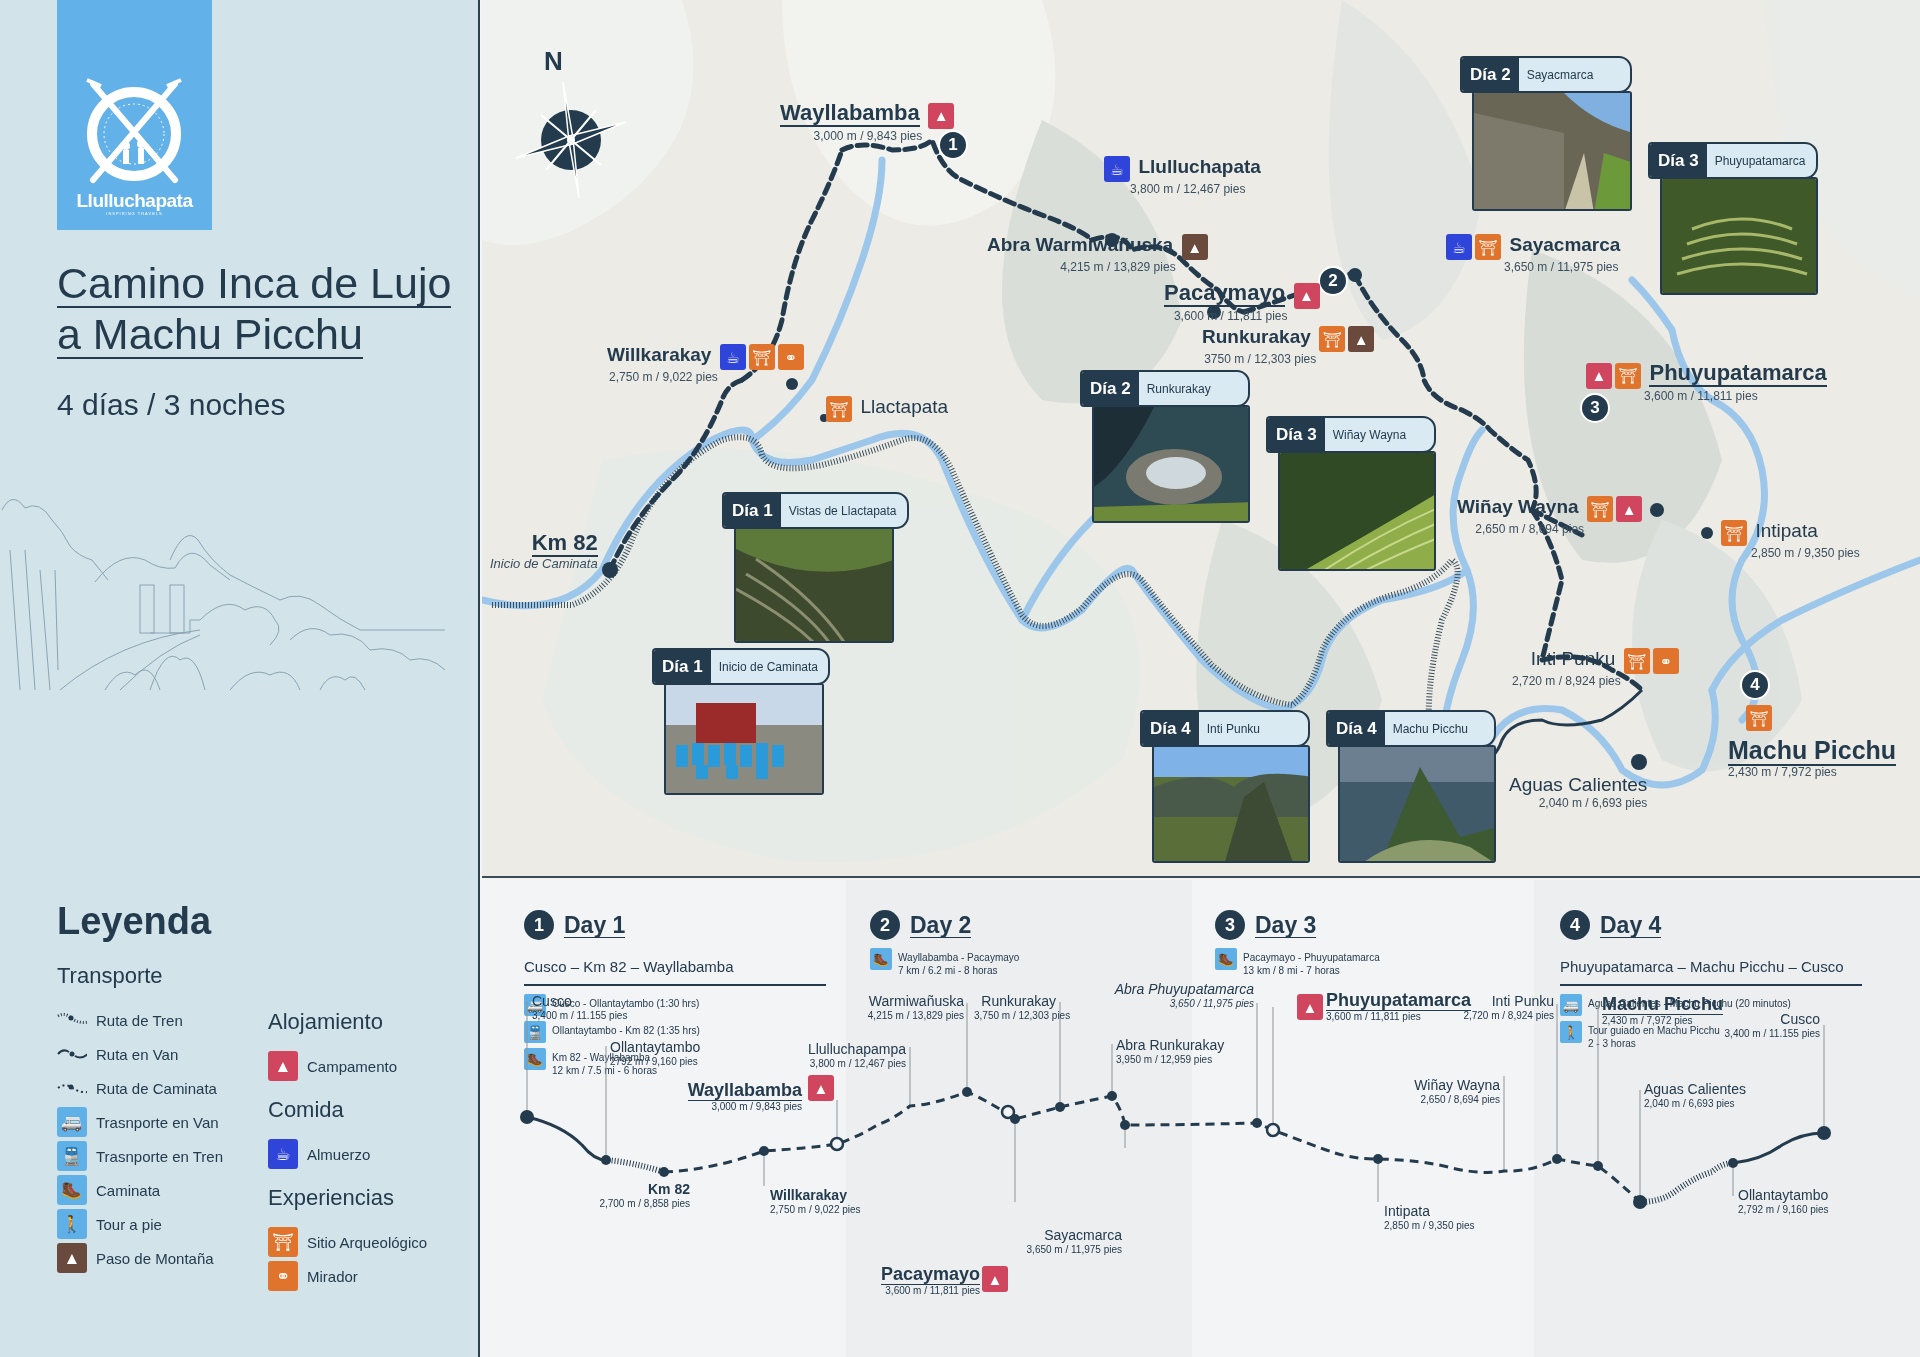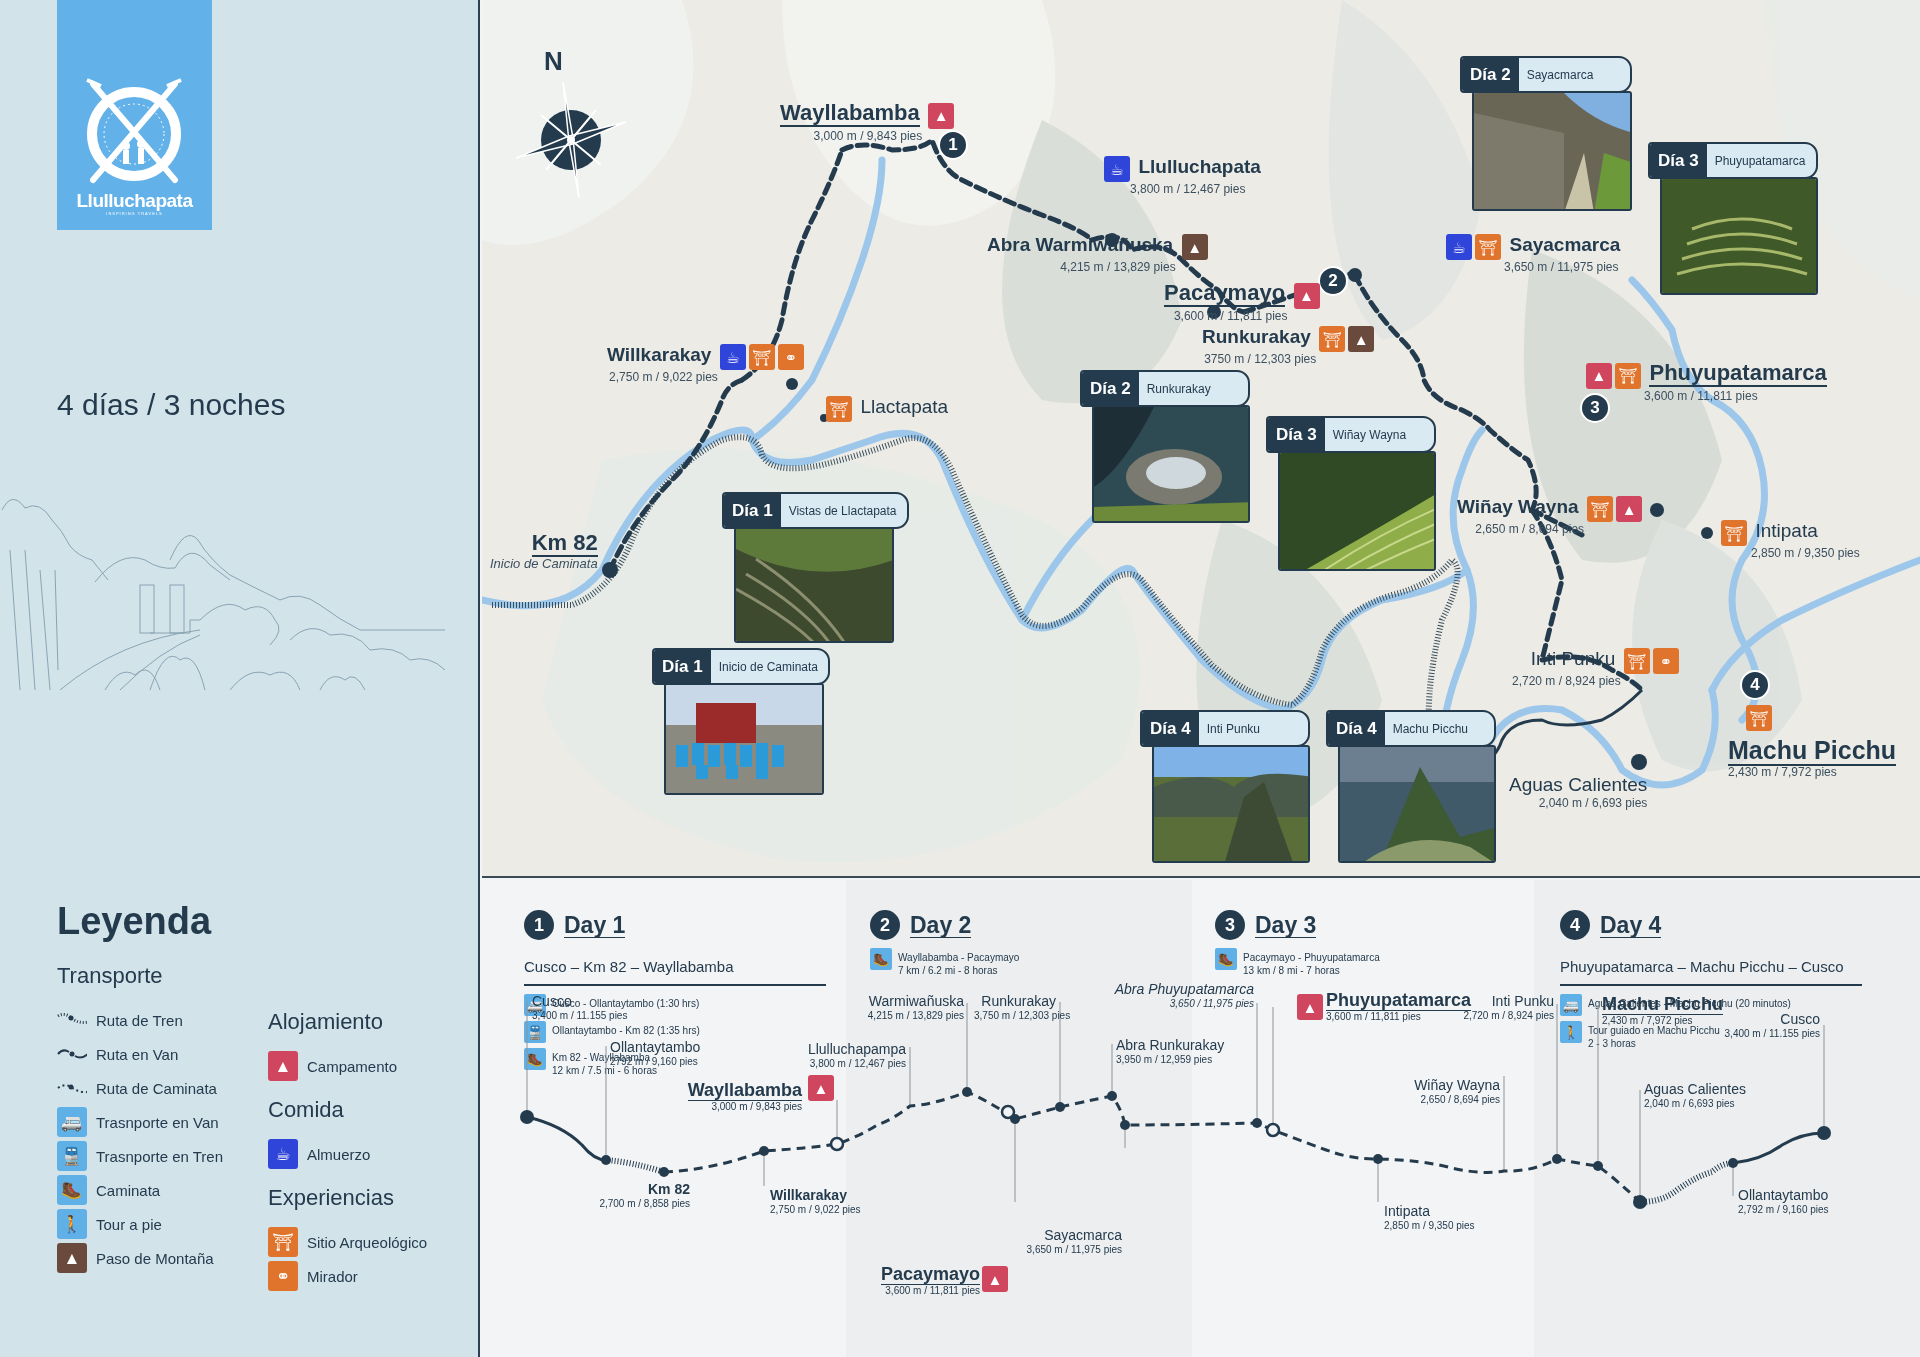--- a/index.html
+++ b/index.html
@@ -82,20 +82,24 @@
       <path d="M8 4 L22 10 M102 4 L88 10" stroke="#fff" stroke-width="4"></path>
       <circle cx="47" cy="70" r="4" fill="#fff"></circle>
         <rect x="44" y="74" width="6" height="14" fill="#fff"></rect>
       <circle cx="62" cy="68" r="4" fill="#fff"></circle>
         <rect x="59" y="72" width="6" height="16" fill="#fff"></rect>
     </svg>
     <div class="logo-text">Llulluchapata</div>
     <div class="logo-sub">INSPIRING TRAVELS</div>
   </div>
 
+  <div class="title">
+    <span>Camino Inca de Lujo</span><br>
+    <span>a Machu Picchu</span>
+  </div>
   <div class="subtitle">4 días / 3 noches</div>
 
   <svg class="illustration" width="470" height="220" viewBox="0 0 470 220">
     <g fill="none" stroke="#8aa4b3" stroke-width="1">
       <path d="M2 40 Q12 20 25 38 Q40 30 52 50 Q62 60 70 76 Q78 86 92 90 L108 110"></path>
       <path d="M95 112 Q120 80 145 90 Q160 100 175 98 Q190 70 210 95 L230 110"></path>
       <path d="M170 90 Q185 55 198 70 Q210 90 230 105 Q255 118 280 130 Q300 120 320 135 Q340 150 360 160 L445 160"></path>
       <rect x="140" y="115" width="14" height="48"></rect>
         <rect x="170" y="115" width="14" height="48"></rect>
       <path d="M150 163 L190 163 L190 150 L200 150"></path>

